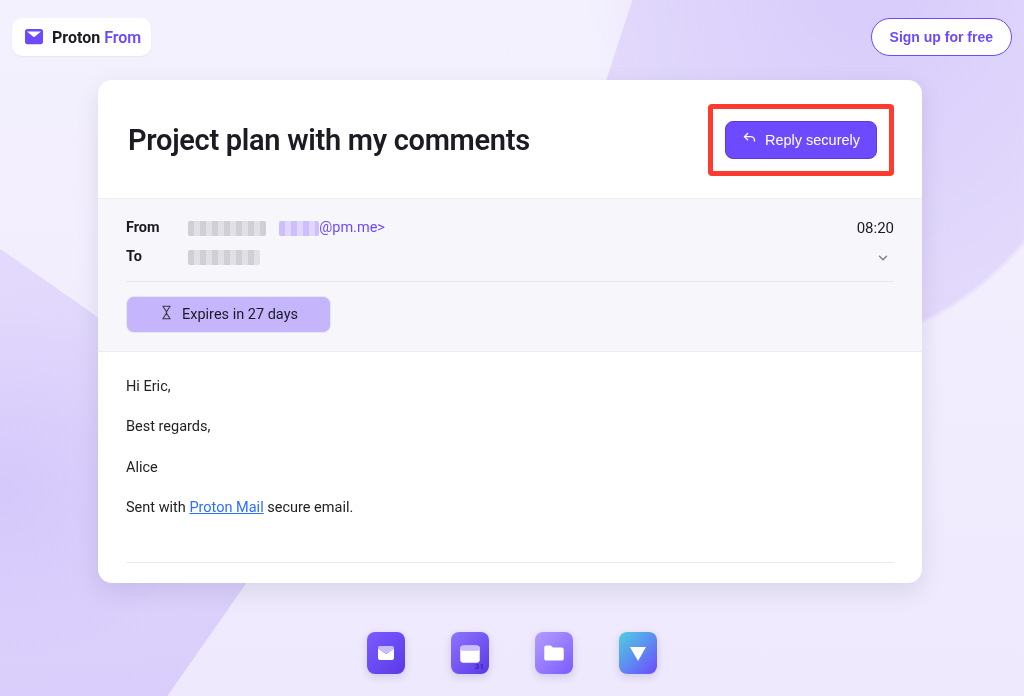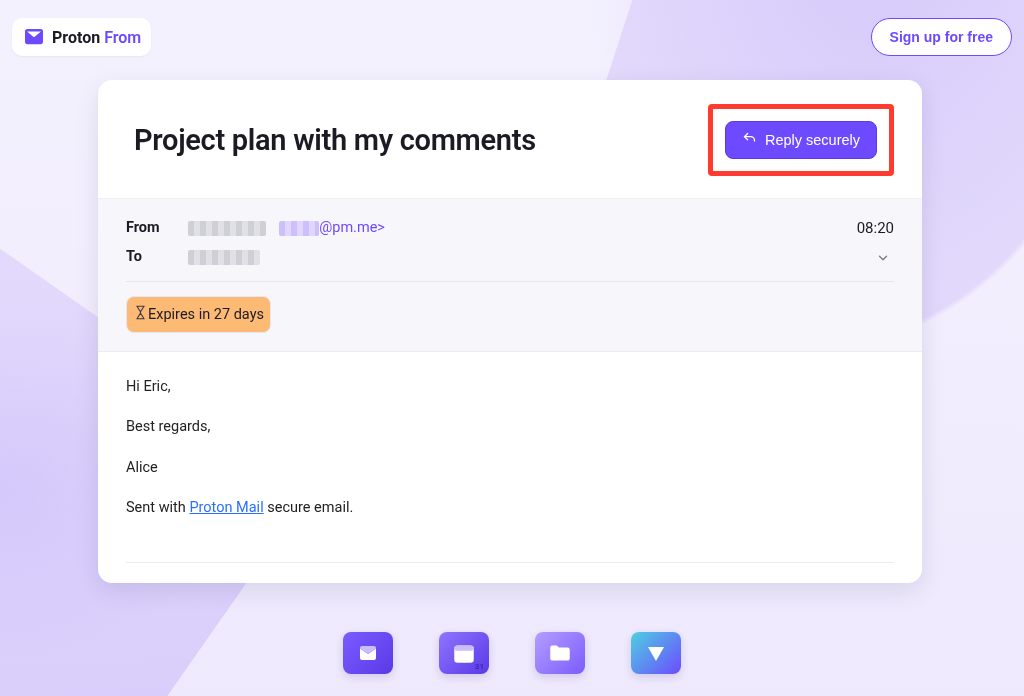--- a/index.html
+++ b/index.html
@@ -102,21 +102,21 @@
     display:flex;
     align-items:center;
     justify-content:space-between;
     padding:24px 28px 22px 28px;
   }
   .subject{
     font-size:29px;
     font-weight:600;
     letter-spacing:-.01em;
     color:var(--ink);
-    margin:8px;
+    margin:2px;
   }
   .reply-wrap{
     border:5px solid #ff3b2f;
     padding:12px;
     border-radius:4px;
   }
   .reply-btn{
     display:flex;align-items:center;gap:8px;
     background:var(--violet);
     color:#fff;
@@ -163,23 +163,23 @@
   .time{
     position:absolute;right:0;top:6px;
     font-size:15px;color:var(--ink);
   }
   .chev{
     position:absolute;right:4px;top:8px;
     color:#7a7985;
   }
   .meta-divider{height:1px;background:var(--border);margin:10px 0 14px 0;}
   .expire-chip{
-    display:inline-flex;align-items:center;
-    background:#fdba74;border:1px solid var(--border);
-    padding:8px 6px;border-radius:8px;font-size:14.5px;color:var(--ink);
+    display:inline-flex;align-items:center;gap:8px;
+    background:#c4b5fd;border:1px solid var(--border);
+    padding:8px 32px;border-radius:8px;font-size:14.5px;color:var(--ink);
   }
   .expire-chip svg{width:15px;height:15px;color:#3b3a44;}
 
   .body{
     padding:24px 28px 10px 28px;
     font-size:14.5px;
     line-height:1.55;
     color:#222;
   }
   .body p{margin:0 0 18px 0;}
@@ -190,21 +190,21 @@
   .product-row{
     position:absolute;
     left:50%;
     transform:translateX(-50%);
     bottom:22px;
     display:flex;
     gap:46px;
     align-items:center;
   }
   .prod{
-    width:50px;height:42px;border-radius:8px;
+    width:38px;height:42px;border-radius:8px;
     display:flex;align-items:center;justify-content:center;
     box-shadow:0 3px 8px rgba(45,20,120,.15);
   }
 </style>
 </head>
 <body>
 
 <div class="bg-swoop"></div>
 <div class="bg-slab"></div>
 

